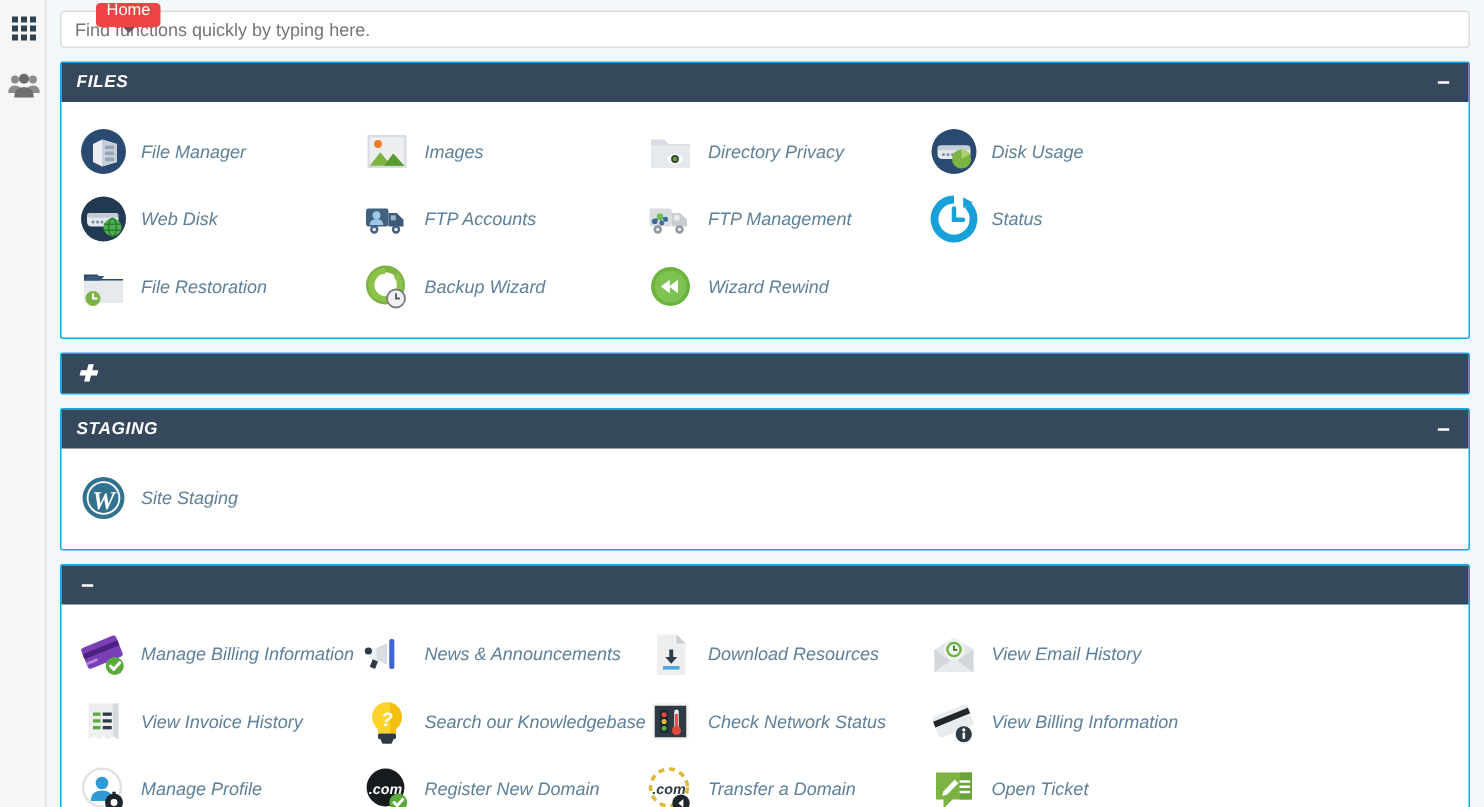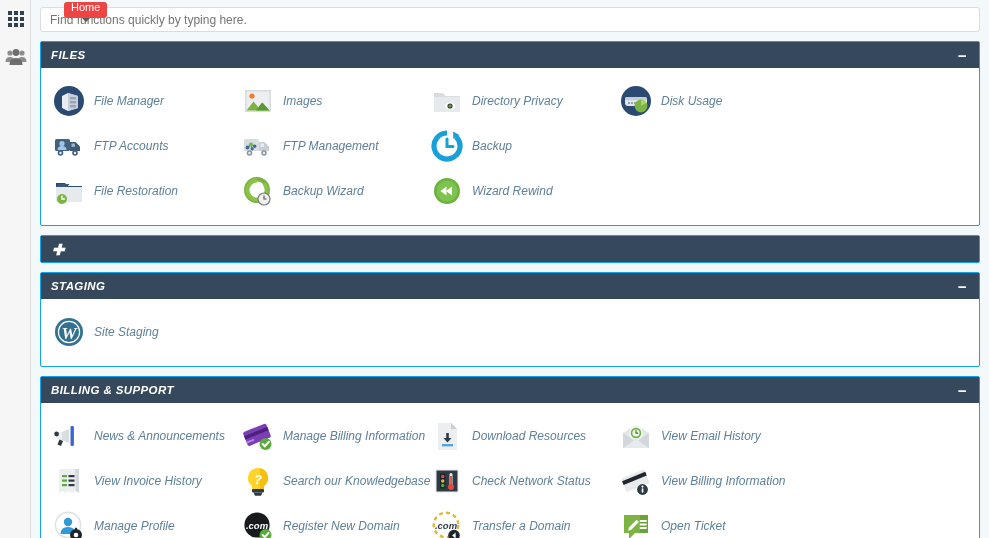--- a/index.html
+++ b/index.html
@@ -204,20 +204,34 @@
                   <circle cx="9" cy="18" r="1" fill="#7d8b9c"></circle>
                   <circle cx="12" cy="18" r="1" fill="#7d8b9c"></circle>
                   <circle cx="15" cy="18" r="1" fill="#7d8b9c"></circle>
                   <circle cx="21" cy="21" r="6.4" fill="#7cb342"></circle>
                   <path d="M21 21 v-6.4 a6.4 6.4 0 0 1 5.5 3.2 z" fill="#a8d26b"></path>
                 </svg></span>
               <span class="lbl">Disk Usage</span>
             </div>
           </div>
           <div class="row">
+            <div class="cell">
+              <span class="ico"><svg width="32" height="32" viewBox="0 0 32 32">
+                  <circle cx="16" cy="16" r="15" fill="#213a52"></circle>
+                  <rect x="5" y="12" width="21" height="9" rx="3" fill="#e3e8ee"></rect>
+                  <rect x="5" y="12" width="21" height="3.2" rx="1.6" fill="#c4ccd6"></rect>
+                  <circle cx="9" cy="18" r="1" fill="#7d8b9c"></circle>
+                  <circle cx="12" cy="18" r="1" fill="#7d8b9c"></circle>
+                  <circle cx="15" cy="18" r="1" fill="#7d8b9c"></circle>
+                  <circle cx="22" cy="21.5" r="6" fill="#4caf50"></circle>
+                  <path d="M16.2 19.5 h11.6 M16.2 23.5 h11.6" stroke="#2e7d32" stroke-width="1" fill="none"></path>
+                  <ellipse cx="22" cy="21.5" rx="2.6" ry="6" fill="none" stroke="#2e7d32" stroke-width="1"></ellipse>
+                </svg></span>
+              <span class="lbl">Web Disk</span>
+            </div>
             <div class="cell">
               <span class="ico"><svg width="32" height="32" viewBox="0 0 32 32">
                   <rect x="2" y="9" width="15" height="12" rx="1.6" fill="#42617e"></rect>
                   <path d="M17 12 h5.5 l4.5 4.5 v4.5 h-10 z" fill="#3d5a75"></path>
                   <rect x="18.5" y="13.5" width="3.4" height="3.4" fill="#9fb3c6"></rect>
                   <circle cx="9" cy="13.5" r="2.6" fill="#9ec8ea"></circle>
                   <path d="M4.5 20 q0 -4 4.5 -4 q4.5 0 4.5 4 z" fill="#9ec8ea"></path>
                   <circle cx="7.5" cy="23" r="2.8" fill="#44617d"></circle>
                   <circle cx="7.5" cy="23" r="1.2" fill="#e9eef2"></circle>
                   <circle cx="22" cy="23" r="2.8" fill="#44617d"></circle>
@@ -243,21 +257,21 @@
                   <circle cx="22" cy="23" r="1.2" fill="#eceef0"></circle>
                 </svg></span>
               <span class="lbl">FTP Management</span>
             </div>
             <div class="cell">
               <span class="ico"><svg width="32" height="32" viewBox="0 0 32 32">
                   <path d="M16 3 a13 13 0 1 0 9.2 3.8" fill="none" stroke="#18a0d8" stroke-width="5.2" stroke-linecap="butt"></path>
                   <path d="M22 1.5 l6.5 3.5 l-6.2 4 z" fill="#18a0d8"></path>
                   <path d="M16 9 v7.5 h6" stroke="#18a0d8" stroke-width="3" fill="none" stroke-linecap="round"></path>
                 </svg></span>
-              <span class="lbl">Backup</span>
+              <span class="lbl">Status</span>
             </div>
           </div>
           <div class="row">
             <div class="cell">
               <span class="ico"><svg width="32" height="32" viewBox="0 0 32 32">
                   <path d="M3 8 h9 l2.5 3 h14.5 v16 h-26 z" fill="#2a4a6b"></path>
                   <path d="M3 12 h26 v15 h-26 z" fill="#e7eaec"></path>
                   <path d="M3 12 h11 l2.5 -3 h-11 z" fill="#39597a"></path>
                   <circle cx="9" cy="24" r="5" fill="#7cb342"></circle>
                   <path d="M9 21 v3 h2.5" stroke="#ffffff" stroke-width="1.3" fill="none" stroke-linecap="round"></path>
@@ -306,46 +320,45 @@
                   <circle cx="16" cy="16" r="10" fill="#33728f"></circle>
                   <text x="16" y="23" text-anchor="middle" font-family="Liberation Serif, serif" font-size="17" font-weight="bold" fill="#ffffff">W</text>
                 </svg></span>
               <span class="lbl">Site Staging</span>
             </div>
           </div>
         </div>
       </div>
       <div class="panel">
         <div class="panel-head">
-          <span class="panel-title">BILLING &amp; SUPPORT</span>
           <span class="toggle-ico">−</span>
         </div>
         <div class="panel-body">
           <div class="row">
-            <div class="cell">
-              <span class="ico"><svg width="32" height="32" viewBox="0 0 32 32">
-                  <path d="M4 14 l12 -5 v14 l-12 -5 z" fill="#d8dde1"></path>
-                  <path d="M4 14 l5 -2 v8 l-5 -2 z" fill="#eef1f3"></path>
-                  <rect x="17.5" y="6" width="3.4" height="20" rx="1.3" fill="#3e64d6"></rect>
-                  <path d="M6.5 19.5 l3.5 1.5 l-2 5 l-3.5 -1.5 z" fill="#2e3b44"></path>
-                  <circle cx="3.6" cy="14" r="2.4" fill="#2e3b44"></circle>
-                </svg></span>
-              <span class="lbl">News &amp; Announcements</span>
-            </div>
             <div class="cell">
               <span class="ico"><svg width="32" height="32" viewBox="0 0 32 32">
                   <g transform="rotate(-22 16 16)">
                     <rect x="3" y="7" width="25" height="15" rx="2" fill="#7b3fb5"></rect>
                     <rect x="3" y="11" width="25" height="3.6" fill="#4e2080"></rect>
                     <rect x="3" y="17" width="8" height="1.8" fill="#b388dd"></rect>
                   </g>
                   <circle cx="23.5" cy="24" r="6" fill="#5aab3c"></circle>
                   <path d="M20.6 24 l2.2 2.2 l4 -4.4" stroke="#ffffff" stroke-width="2" fill="none" stroke-linecap="round"></path>
                 </svg></span>
               <span class="lbl">Manage Billing Information</span>
+            </div>
+            <div class="cell">
+              <span class="ico"><svg width="32" height="32" viewBox="0 0 32 32">
+                  <path d="M4 14 l12 -5 v14 l-12 -5 z" fill="#d8dde1"></path>
+                  <path d="M4 14 l5 -2 v8 l-5 -2 z" fill="#eef1f3"></path>
+                  <rect x="17.5" y="6" width="3.4" height="20" rx="1.3" fill="#3e64d6"></rect>
+                  <path d="M6.5 19.5 l3.5 1.5 l-2 5 l-3.5 -1.5 z" fill="#2e3b44"></path>
+                  <circle cx="3.6" cy="14" r="2.4" fill="#2e3b44"></circle>
+                </svg></span>
+              <span class="lbl">News &amp; Announcements</span>
             </div>
             <div class="cell">
               <span class="ico"><svg width="32" height="32" viewBox="0 0 32 32">
                   <path d="M7 3 h13 l6 6 v21 h-19 z" fill="#eceef0"></path>
                   <path d="M20 3 l6 6 h-6 z" fill="#c9ced3"></path>
                   <path d="M16.5 13 v7" stroke="#2e3b44" stroke-width="2.6" fill="none"></path>
                   <path d="M12.5 18 l4 4.5 l4 -4.5 z" fill="#2e3b44"></path>
                   <rect x="11" y="24" width="11" height="2.4" fill="#4fa8d8"></rect>
                 </svg></span>
               <span class="lbl">Download Resources</span>

